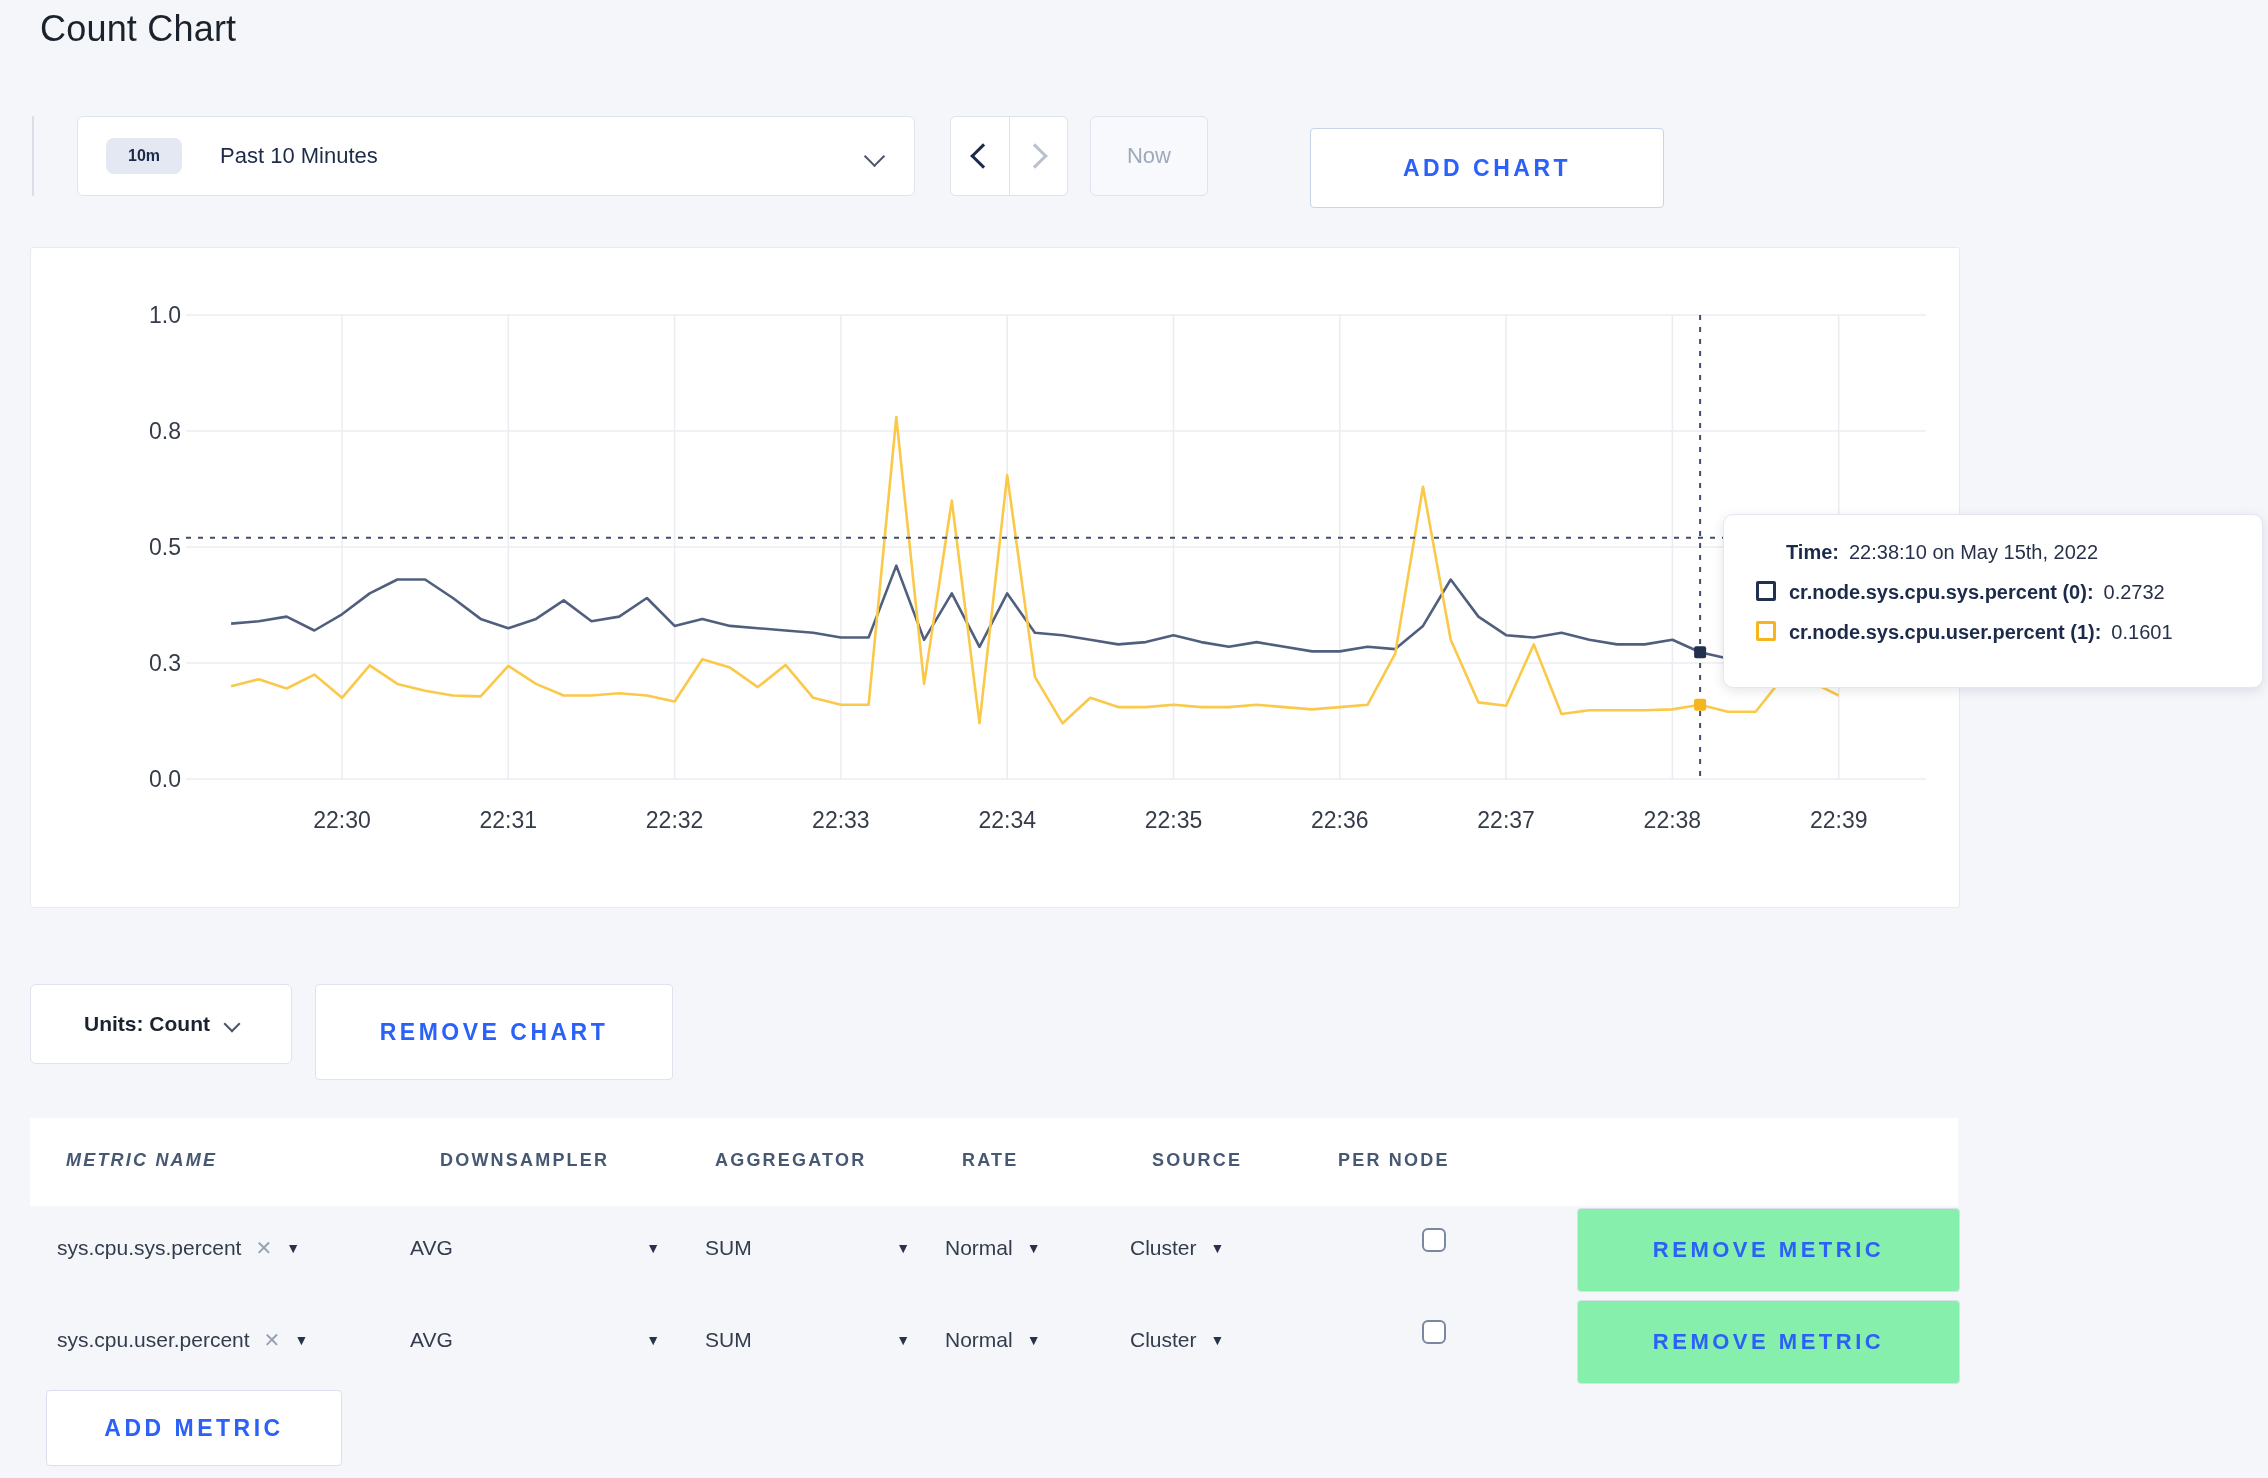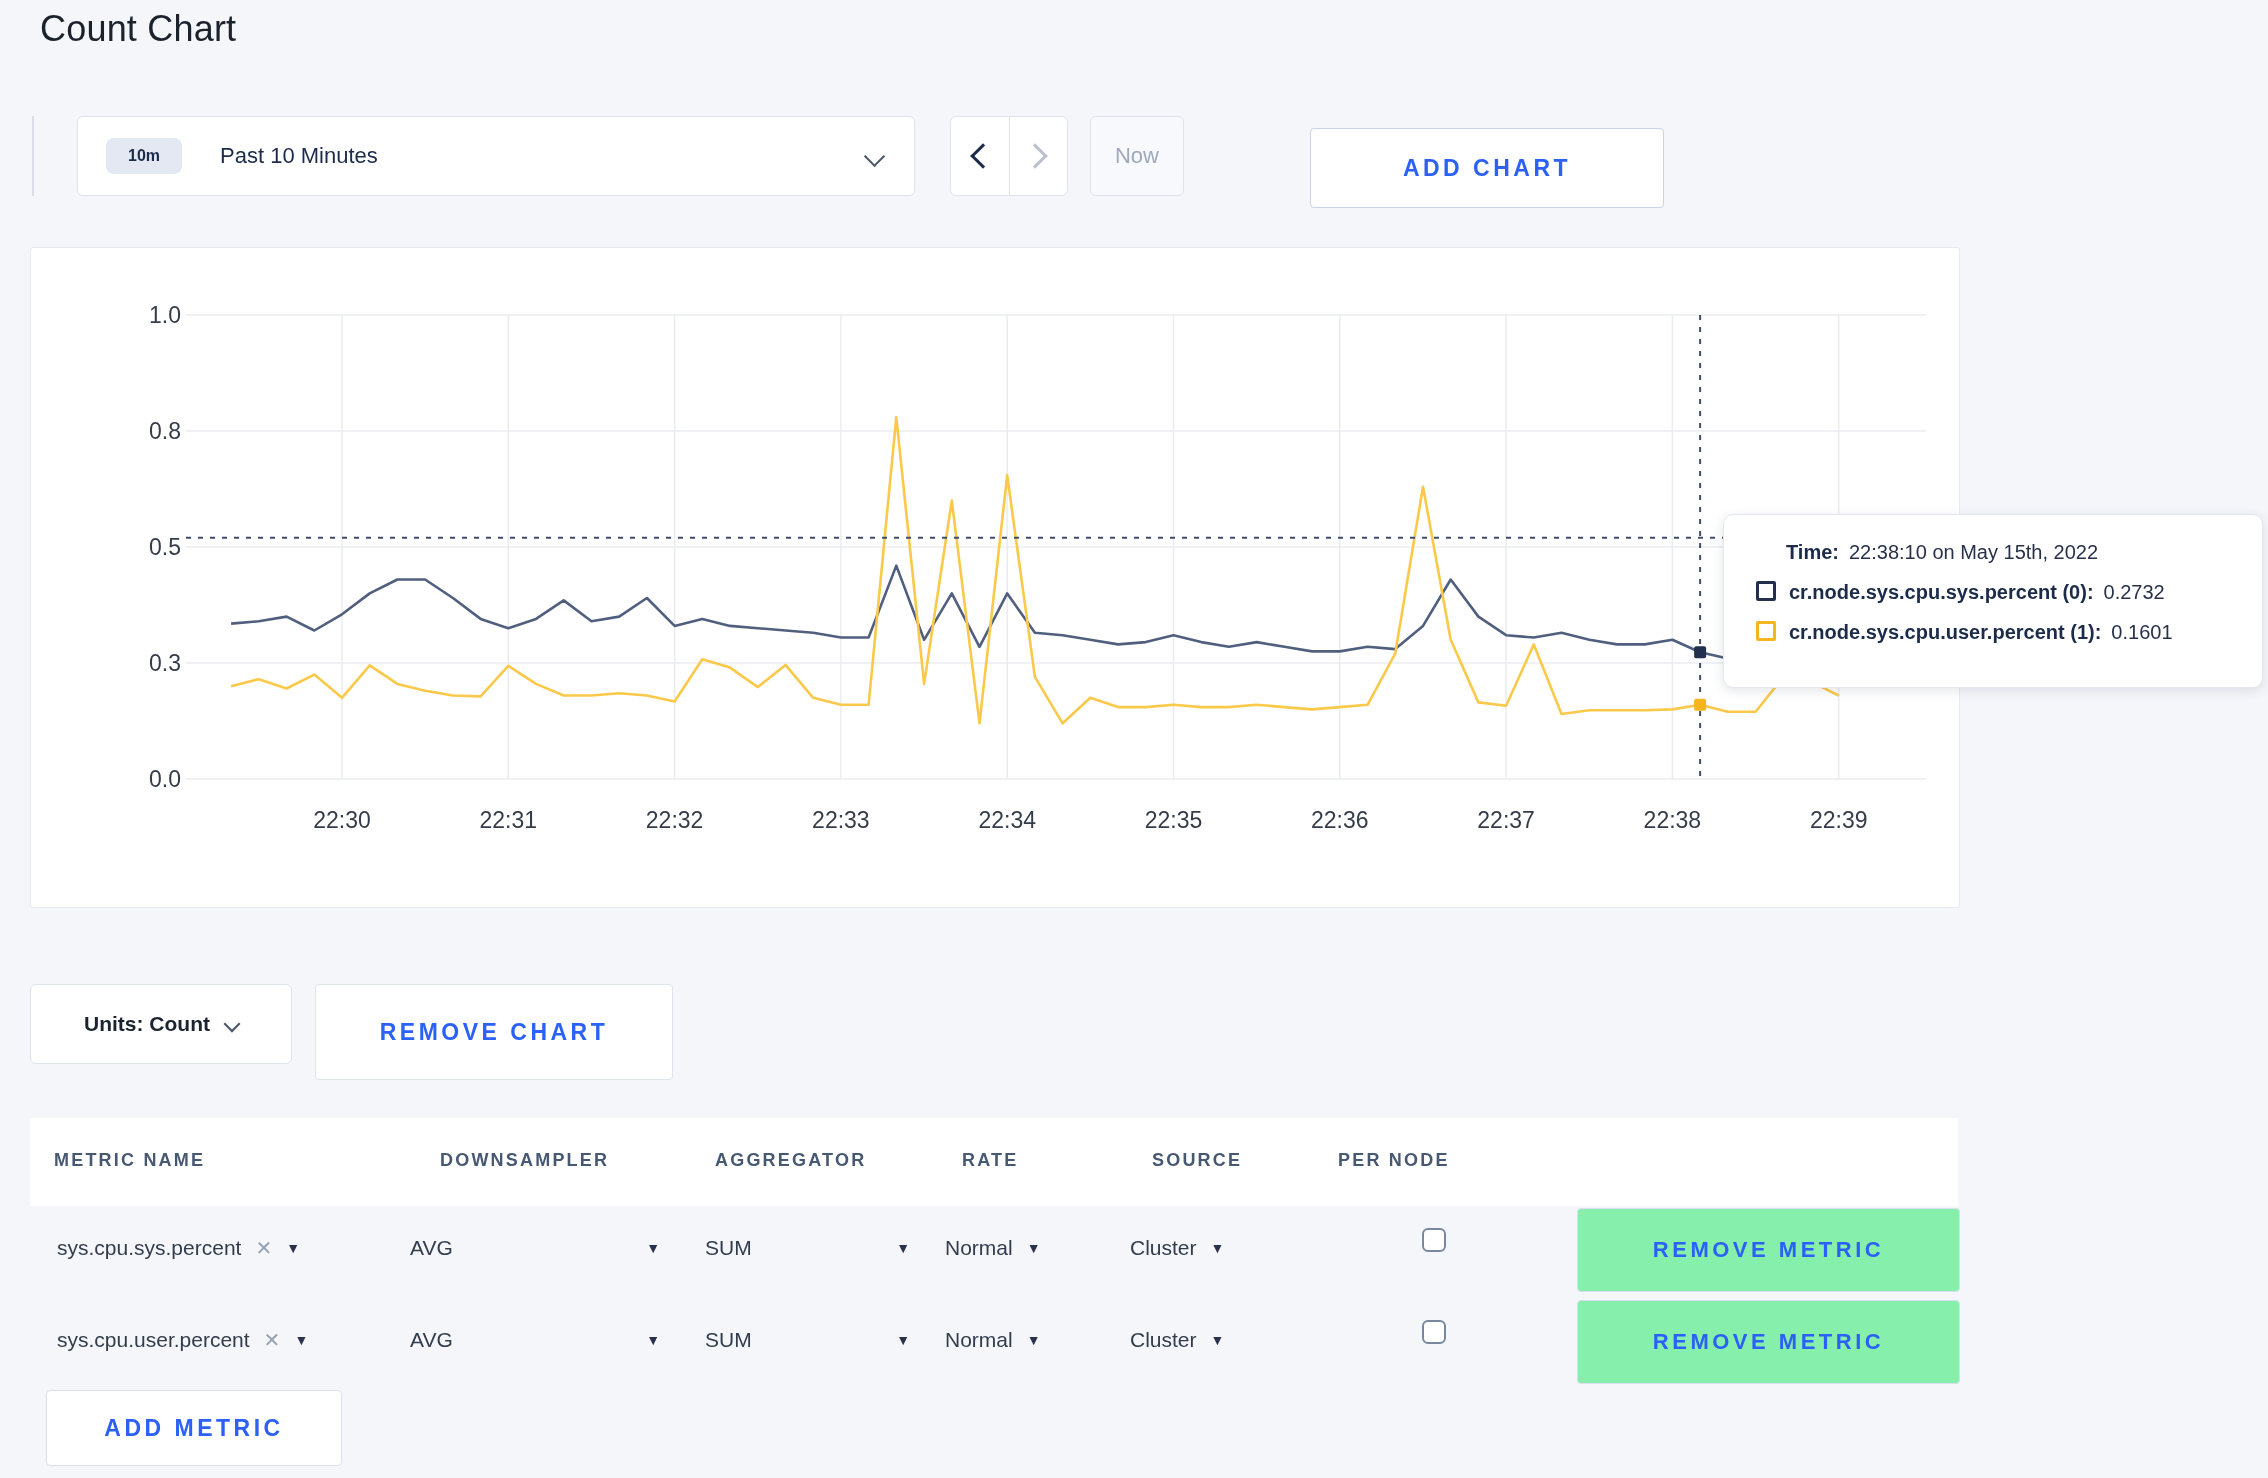--- a/index.html
+++ b/index.html
@@ -17,21 +17,21 @@
   .timepicker{left:77px;top:116px;width:838px;height:80px;display:flex;align-items:center;cursor:pointer;}
   .time-badge{margin-left:28px;background:#e4e8f2;border-radius:8px;padding:9px 22px;font-size:16px;font-weight:bold;color:#1c2b4a;}
   .time-label{margin-left:38px;font-size:22px;color:#1c2b4a;}
   .chev-down{width:13px;height:13px;border-left:2.5px solid #4a5568;border-bottom:2.5px solid #4a5568;transform:rotate(-45deg);display:inline-block;}
   .timepicker .chev-down{position:absolute;right:32px;top:32px;}
   .segctrl{left:950px;top:116px;width:118px;height:80px;display:flex;}
   .segcell{flex:1;display:flex;align-items:center;justify-content:center;cursor:pointer;}
   .segcell+.segcell{border-left:1px solid #dfe3ed;}
   .chev-left{width:15px;height:15px;border-left:3.5px solid #1c2b4a;border-bottom:3.5px solid #1c2b4a;transform:rotate(45deg);margin-left:6px;}
   .chev-right{width:15px;height:15px;border-right:3px solid #b9c1cf;border-top:3px solid #b9c1cf;transform:rotate(45deg);margin-right:6px;}
-  .now-btn{left:1090px;top:116px;width:94px;height:80px;background:#f8f9fc;display:flex;align-items:center;justify-content:center;
+  .now-btn{left:1090px;top:116px;width:118px;height:80px;background:#f8f9fc;display:flex;align-items:center;justify-content:center;
            font-size:22px;color:#a0a9bb;cursor:default;}
   .blue-btn{display:flex;align-items:center;justify-content:center;color:#2b61f6;font-weight:600;letter-spacing:3.5px;cursor:pointer;background:#fff;border:1px solid #c9d4e8;border-radius:4px;box-sizing:border-box;}
   .add-chart{left:1310px;top:128px;width:354px;height:80px;font-size:23px;}
   
   .chart-card{left:30px;top:247px;width:1928px;height:659px;background:#fff;border:1px solid #e7eaf1;border-radius:3px;}
   svg text{font-family:"Liberation Sans", sans-serif;}
   .tick-label{font-size:23px;fill:#353c49;}
   
   .tooltip{left:1723px;top:514px;width:540px;height:174px;background:#fff;border:1px solid #e4e7ef;border-radius:10px;
            box-shadow:0 3px 12px rgba(40,50,80,.12);box-sizing:border-box;padding:26px 0 0 32px;font-size:20px;color:#1f2c49;}
@@ -138,21 +138,21 @@
   </div>
 </div>
 
 <div class="abs box units-box">
   <span class="units-text">Units: Count</span>
   <span class="chev-down" style="width:10px;height:10px;"></span>
 </div>
 <div class="abs blue-btn remove-chart">REMOVE CHART</div>
 
 <div class="abs table-head-band">
-  <span class="col-head" style="left:24px;">METRIC NAME</span>
+  <span class="col-head" style="left:36px;font-style:italic;">METRIC NAME</span>
   <span class="col-head" style="left:410px;">DOWNSAMPLER</span>
   <span class="col-head" style="left:685px;">AGGREGATOR</span>
   <span class="col-head" style="left:932px;">RATE</span>
   <span class="col-head" style="left:1122px;">SOURCE</span>
   <span class="col-head" style="left:1308px;">PER NODE</span>
 </div>
 
 <div>
   <div class="row-cell" style="left:57px;top:1236px;">
     <span>sys.cpu.sys.percent</span>

